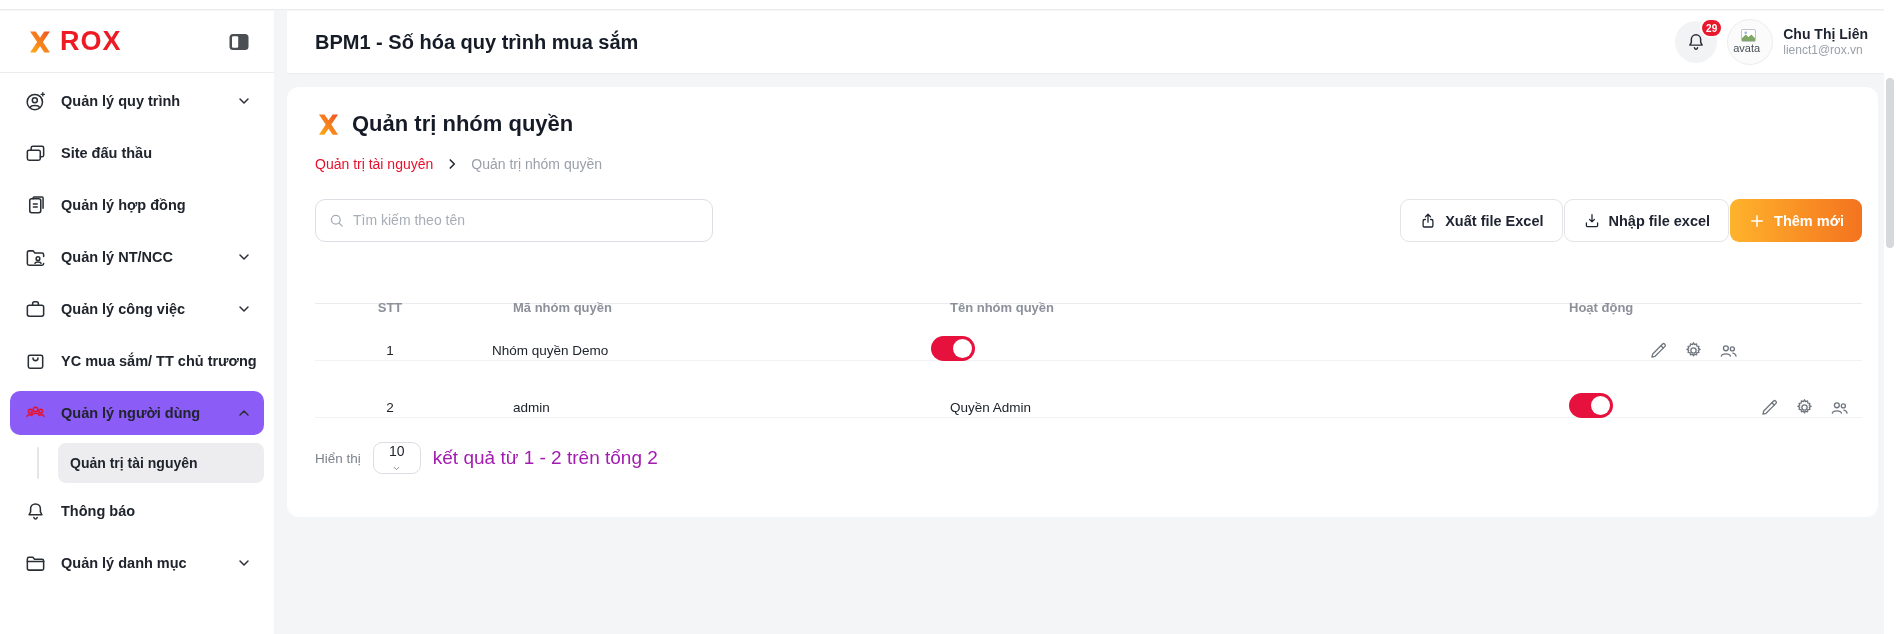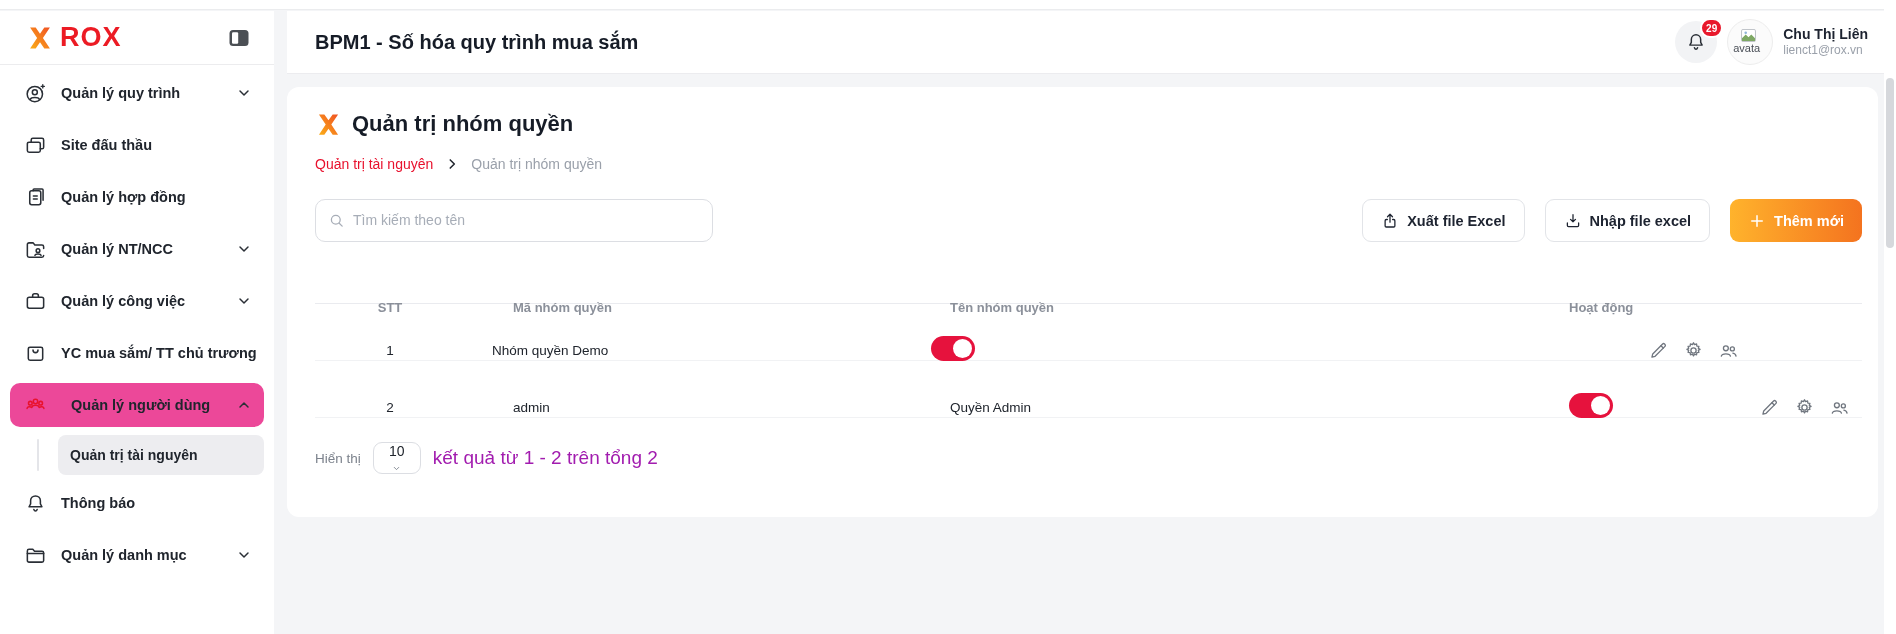--- a/index.html
+++ b/index.html
@@ -5,28 +5,28 @@
   * { margin:0; padding:0; box-sizing:border-box; }
   html,body { width:1896px; height:634px; }
   body { font-family:"Liberation Sans","DejaVu Sans",sans-serif; background:#f4f5f7; color:#20252d; overflow:hidden; }
   .app { position:relative; width:1896px; height:634px; background:#f4f5f7; overflow:hidden; }
 
   
   .top-strip { position:absolute; left:0; top:0; width:1896px; height:10px; background:#fff; border-bottom:1px solid #ebecee; }
 
   
   .sidebar { position:absolute; left:0; top:11px; width:274px; height:623px; background:#fff; }
-  .logo-row { height:54px; display:flex; align-items:center; padding:0 22px 0 26px; border-bottom:1px solid #ececee; }
+  .logo-row { height:62px; display:flex; align-items:center; padding:0 22px 0 26px; border-bottom:1px solid #ececee; }
   .logo { display:flex; align-items:center; gap:6px; }
   .logo-x { width:28px; height:28px; }
   .logo-text { font-size:27px; font-weight:800; letter-spacing:1px; color:#ec1b24; line-height:1; }
   .collapse-btn { margin-left:auto; width:26px; height:24px; cursor:pointer; }
   .menu { padding:6px 10px 0 10px; }
   .side-item { display:flex; align-items:center; height:44px; margin-bottom:8px; padding:0 12px 0 14px; border-radius:10px; cursor:pointer; }
-  .side-item.active { background:#ec4899;gap:10px; }
+  .side-item.active { background:#8b5cf6; }
   .s-icon { width:23px; height:23px; flex:0 0 23px; display:flex; align-items:center; justify-content:center; color:#2a2f36; }
   .s-icon.red { color:#e8122d; }
   .s-icon svg { width:23px; height:23px; }
   .s-label { margin-left:14px; font-size:14.5px; font-weight:600; color:#20252d; white-space:nowrap; }
   .s-chevron { margin-left:auto; width:16px; height:16px; color:#2a2f36; display:flex; }
   .s-chevron svg { width:16px; height:16px; }
   .submenu { position:relative; margin:0 0 6px 0; padding-left:48px; }
   .submenu:before { content:""; position:absolute; left:27px; top:4px; bottom:4px; width:2px; background:#e4e5e9; border-radius:2px; }
   .sub-item { display:flex; align-items:center; height:40px; padding:0 12px; border-radius:8px; font-size:14px; color:#9aa0aa; cursor:pointer; }
   .sub-item.active { background:#ededf0; color:#20252d; font-weight:600; }
@@ -53,21 +53,21 @@
   .breadcrumb { margin-top:17px; display:flex; align-items:center; gap:12px; font-size:14px; }
   .crumb-current { color:#e8112d; cursor:pointer; }
   .crumb-sep { color:#20252d; display:flex; }
   .crumb-sep svg { width:14px; height:14px; }
   .crumb-next { color:#9aa0aa; }
   .toolbar { margin-top:27px; display:flex; align-items:center; }
   .search-box { width:398px; height:43px; border:1px solid #dcdee3; border-radius:10px; display:flex; align-items:flex-start; padding:12px 12px; gap:8px; background:#fff; }
   .search-box svg { width:17px; height:17px; color:#a7adb7; flex:0 0 17px; }
   .search-box input { border:none; outline:none; flex:1; font-size:14px; color:#20252d; font-family:inherit; background:transparent; }
   .search-box input::placeholder { color:#a7adb7; }
-  .toolbar-right { margin-left:auto; display:flex; align-items:center; gap:20px; }
+  .toolbar-right { margin-left:auto; display:flex; align-items:center; gap:1px; }
   .btn { height:43px; display:flex; align-items:center; gap:8px; padding:0 18px; border-radius:9px; font-size:14.5px; font-weight:700; cursor:pointer; }
   .btn-ghost { background:#fff; border:1px solid #e2e4e8; color:#1d2330; }
   .btn-ghost svg { width:18px; height:18px; color:#1d2330; }
   .btn-primary { background:linear-gradient(90deg,#ffb32c 0%,#f4731f 100%); border:none; color:#fff; }
   .btn-primary svg { width:18px; height:18px; color:#fff; }
 
   
   .table { margin-top:26px; }
   .trow { display:grid; grid-template-columns:150px 458px 638px 190px 1fr; align-items:center; }
   .thead { height:36px; border-bottom:1px solid #eaebef; }

